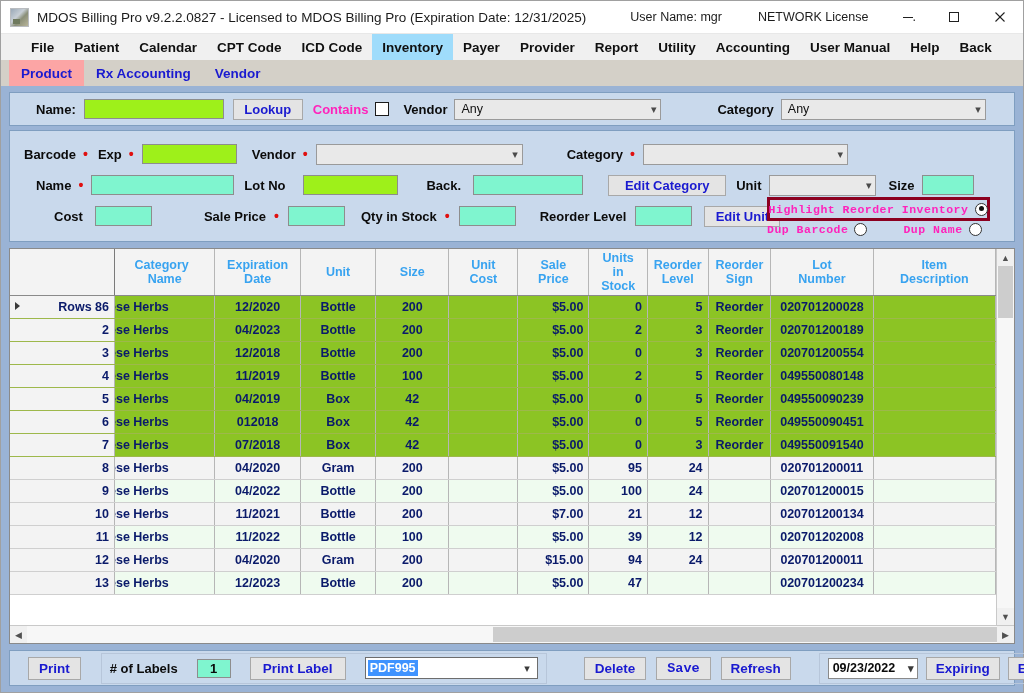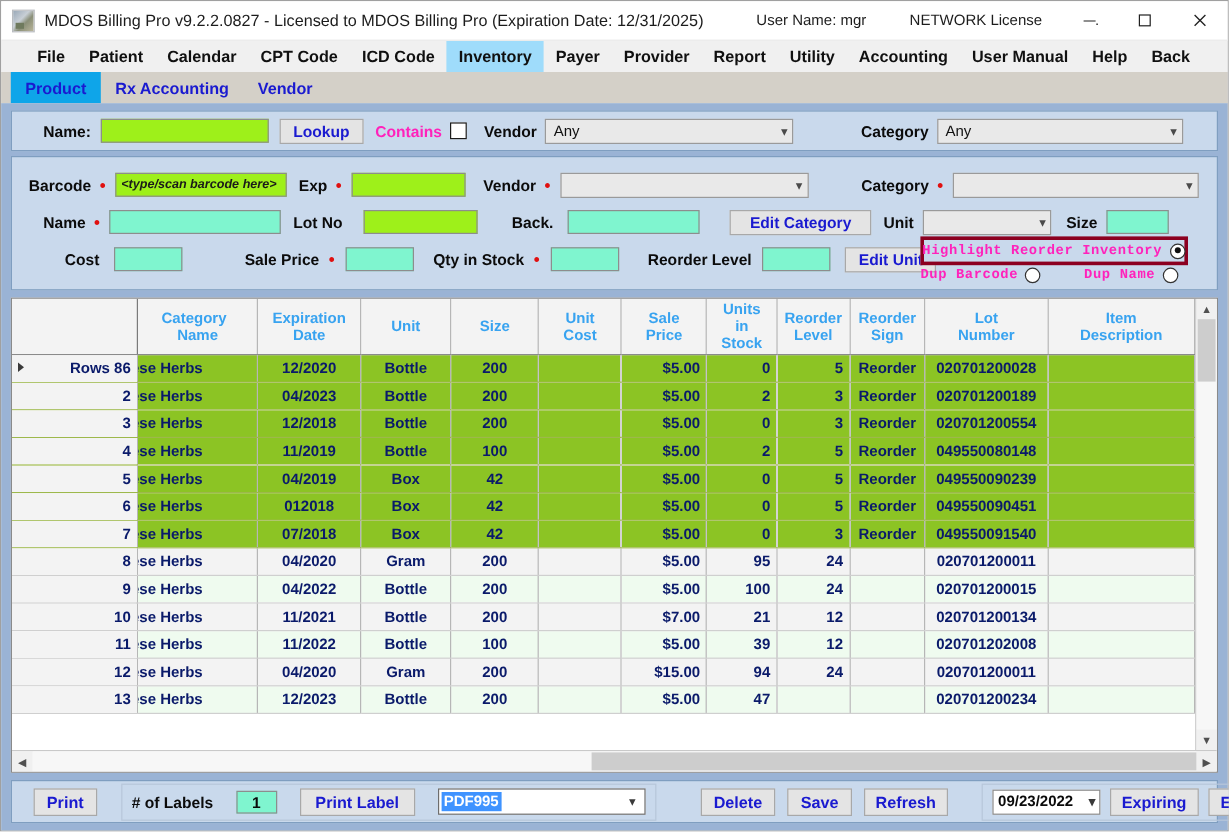--- a/index.html
+++ b/index.html
@@ -59,21 +59,21 @@
   .menuitem.active{background:#9fdcfb;}
   
   .tabstrip{
     height:26px;flex:0 0 26px;background:#d4d0c8;
     display:flex;align-items:stretch;padding-left:8px;
   }
   .tabitem{
     display:flex;align-items:center;padding:0 12px;color:#1a1ad0;
     font-weight:bold;font-size:13.5px;white-space:nowrap;
   }
-  .tabitem.active{background:#0ea5e9;}
+  .tabitem.active{background:#fca5a5;}
   
   .content{
     flex:1 1 auto;background:#9ab3d5;padding:6px 8px 6px 8px;
     box-sizing:border-box;display:flex;flex-direction:column;
   }
   .panel{
     background:#c9d9ec;border:1px solid #7f9ec0;box-sizing:border-box;
   }
   
   .searchrow{
@@ -295,23 +295,20 @@
         <span>Any</span>
         <span class="cv">▾</span>
       </div>
     </div>
 
     <div class="panel detail">
 
       <div class="drow" style="top:8px;">
         <span class="lbl" style="margin-left:14px;">Barcode</span>
         <span class="req" style="margin-left:7px;">•</span>
-        <div class="fld" style="width:143px;margin-left:8px;">
-          <div class="ph">&lt;type/scan barcode here&gt;</div>
-        </div>
         <span class="lbl" style="margin-left:10px;">Exp</span>
         <span class="req" style="margin-left:7px;">•</span>
         <div class="fld" style="width:95px;margin-left:8px;"></div>
         <span class="lbl" style="margin-left:15px;">Vendor</span>
         <span class="req" style="margin-left:7px;">•</span>
         <div class="sel" style="width:207px;margin-left:8px;">
           <span></span>
           <span class="cv">▾</span>
         </div>
         <span class="lbl" style="margin-left:44px;">Category</span>
@@ -610,21 +607,21 @@
       <div class="grp" style="margin-left:10px;">
         <span class="lbl"># of Labels</span>
         <div class="numfld">1</div>
         <div class="btnb" style="width:96px;">Print  Label</div>
         <div class="printersel">
           <span class="hl">PDF995</span>
           <span class="cv">▾</span>
         </div>
       </div>
       <div class="btnb" style="width:64px;margin-left:27px;">Delete</div>
-      <div class="btnb" style="width:60px;">Save</div>
+      <div class="btnb" style="width:60px;font-family:Liberation Mono, monospace;">Save</div>
       <div class="btnb" style="width:70px;">Refresh</div>
       <div class="grp" style="margin-left:18px;gap:8px;">
         <div class="datesel">
           <span>09/23/2022</span>
           <span class="cv">▾</span>
         </div>
         <div class="btnb" style="width:74px;">Expiring</div>
         <div class="btnb" style="width:70px;">Expired</div>
       </div>
     </div>

